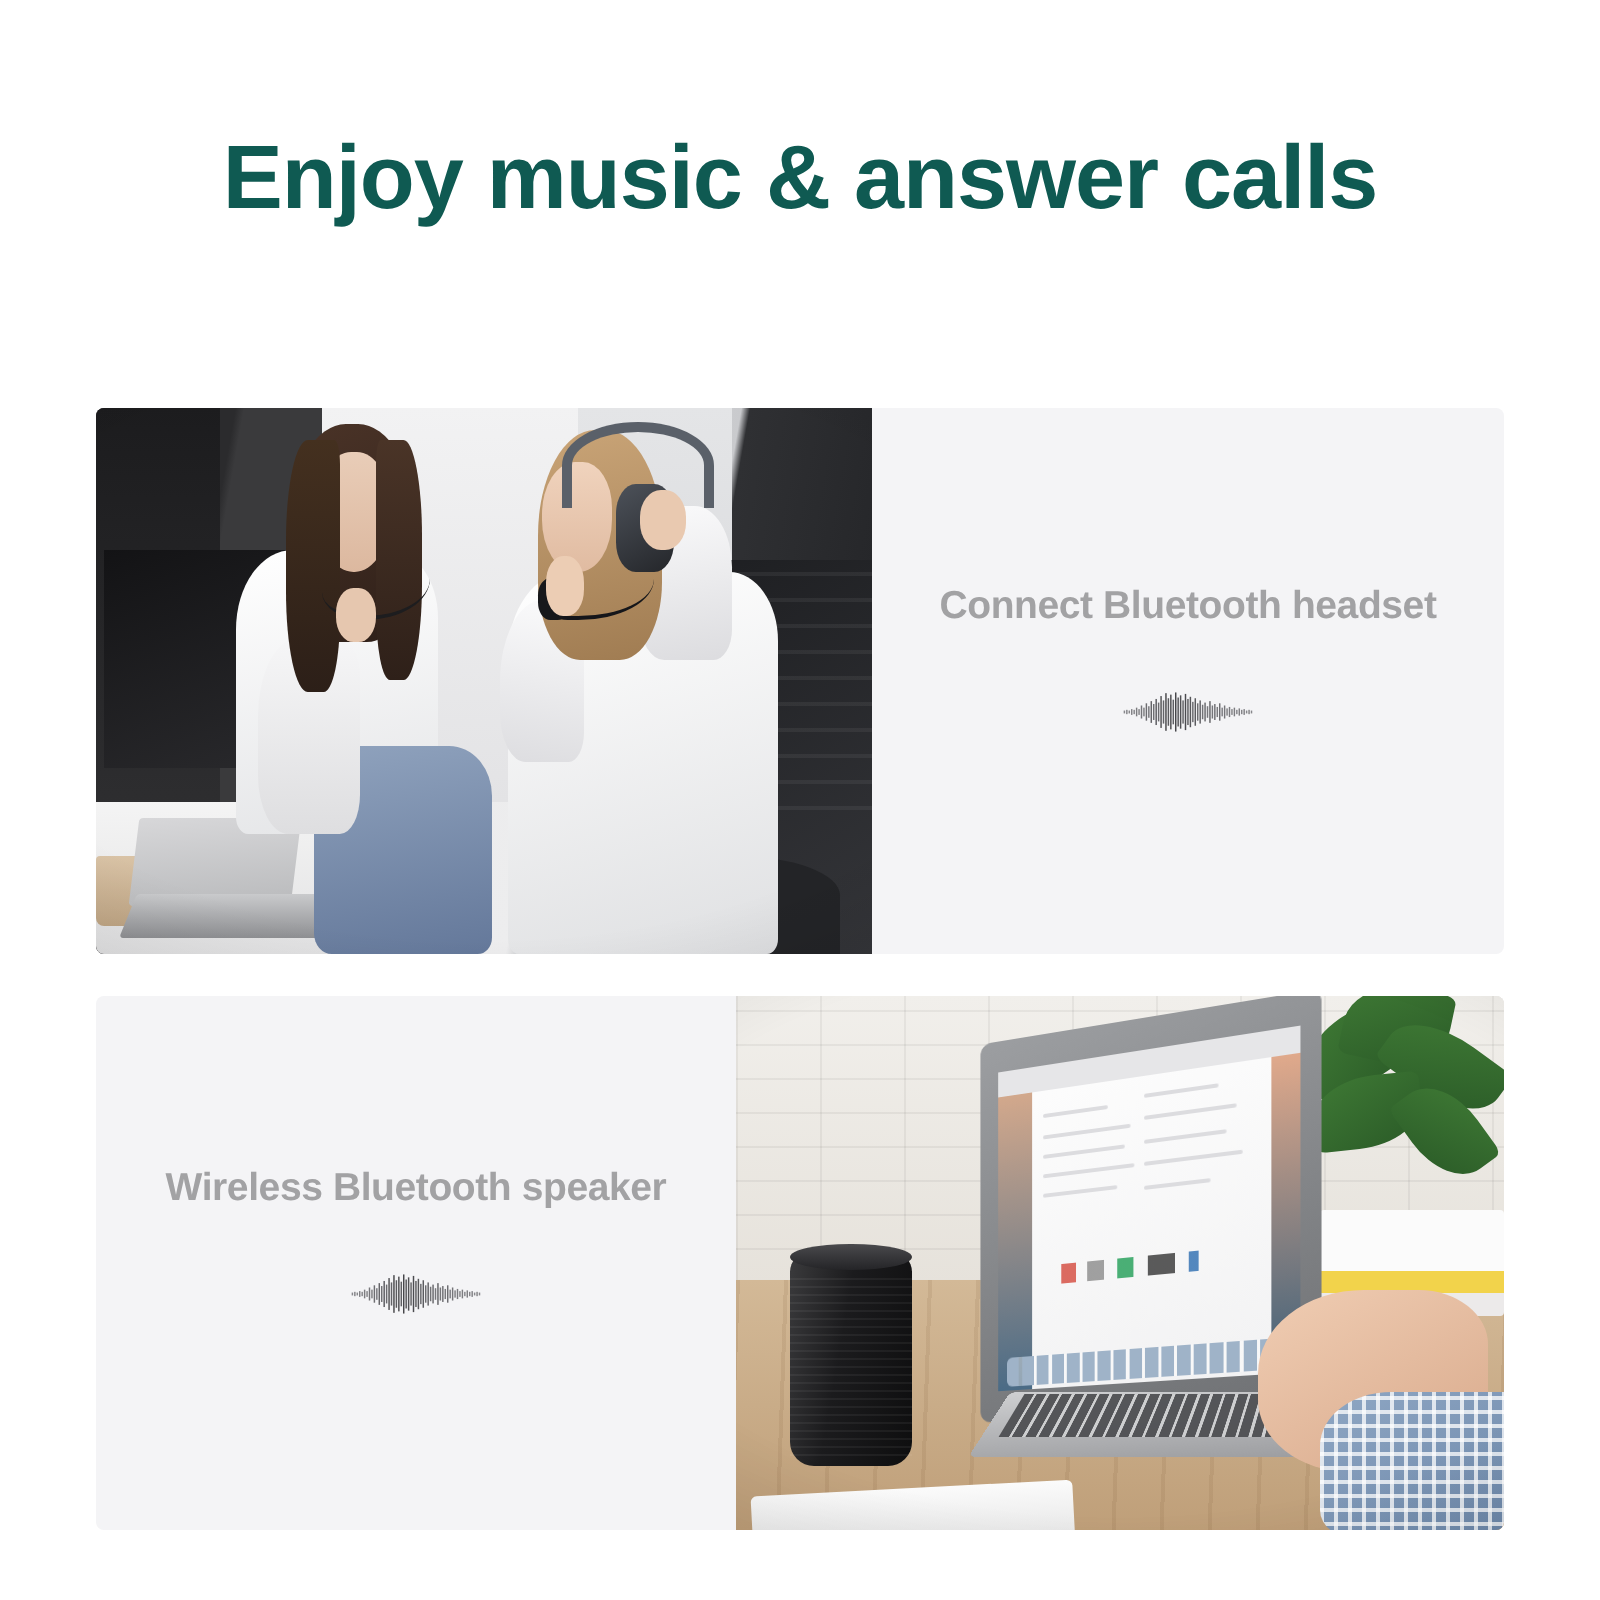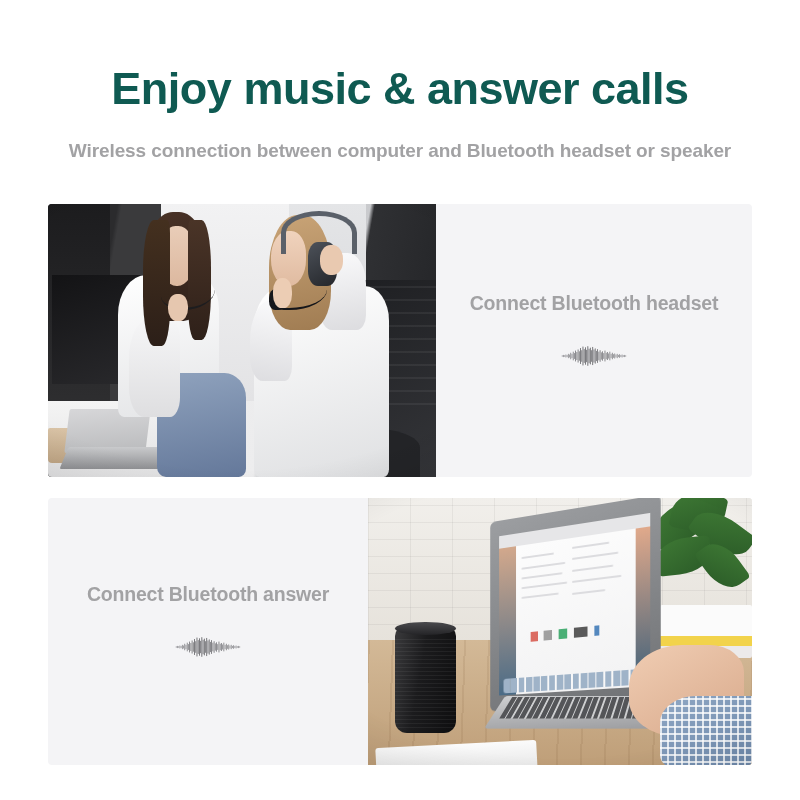--- a/index.html
+++ b/index.html
@@ -254,21 +254,20 @@
              background: linear-gradient(180deg,#fbfbfb,#e4e4e4); border-radius:3px;
              transform: rotate(-3deg); }
 </style>
 </head>
 <body>
 
 <div class="page">
 
   <div class="header">
     <h1 class="page-title">Enjoy music &amp; answer calls</h1>
-    <p class="page-subtitle">Wireless connection between computer and Bluetooth headset or speaker</p>
   </div>
 
   <div class="row row-headset">
 
     <div class="cell-photo">
       <div class="photo-office">
         <div class="of-wallL"></div>
         <div class="of-monitor"></div>
         <div class="of-wallmid"></div>
         <div class="of-wallR"></div>
@@ -364,21 +363,21 @@
           <rect x="100.36" y="16.81" width="1.20" height="2.37" fill="rgb(135,135,139)"></rect>
           <rect x="102.36" y="16.22" width="1.20" height="3.56" fill="rgb(132,132,136)"></rect>
           <rect x="104.36" y="16.81" width="1.20" height="2.37" fill="rgb(135,135,139)"></rect>
         </svg>
     </div>
   </div>
 
   <div class="row row-speaker">
 
     <div class="cell-caption">
-      <div class="caption-text">Connect Bluetooth answer</div>
+      <div class="caption-text">Wireless Bluetooth speaker</div>
       <svg class="waveform" width="66" height="22" viewBox="0 0 106 36">
           <rect x="0.36" y="16.81" width="1.20" height="2.37" fill="rgb(135,135,139)"></rect>
           <rect x="2.36" y="16.22" width="1.20" height="3.56" fill="rgb(132,132,136)"></rect>
           <rect x="4.36" y="16.81" width="1.20" height="2.37" fill="rgb(135,135,139)"></rect>
           <rect x="6.36" y="15.63" width="1.20" height="4.74" fill="rgb(130,130,134)"></rect>
           <rect x="8.36" y="16.22" width="1.20" height="3.56" fill="rgb(132,132,136)"></rect>
           <rect x="10.36" y="14.44" width="1.20" height="7.11" fill="rgb(124,124,128)"></rect>
           <rect x="12.36" y="15.63" width="1.20" height="4.74" fill="rgb(130,130,134)"></rect>
           <rect x="14.36" y="12.67" width="1.20" height="10.67" fill="rgb(117,117,121)"></rect>
           <rect x="16.36" y="14.44" width="1.20" height="7.11" fill="rgb(124,124,128)"></rect>

